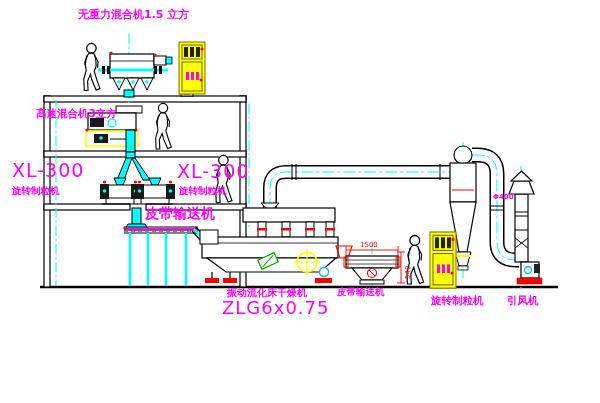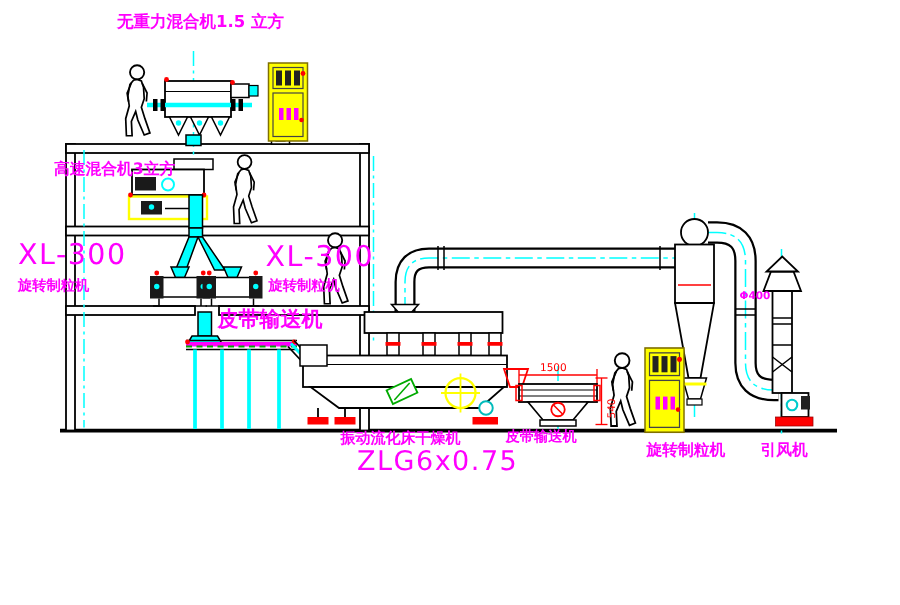--- a/index.html
+++ b/index.html
@@ -279,21 +279,21 @@
 </div>
 
 <div class="lbl" style="left:78px;top:9px;font-size:11px;">无重力混合机1.5 立方</div>
 <div class="lbl" style="left:36px;top:108px;font-size:10.5px;">高速混合机3立方</div>
 <div class="lbl model" style="left:12px;top:161px;font-size:19px;">XL-300</div>
 <div class="lbl" style="left:12px;top:186px;font-size:9.5px;">旋转制粒机</div>
 <div class="lbl model" style="left:177px;top:162px;font-size:19px;">XL-300</div>
 <div class="lbl" style="left:179px;top:186px;font-size:9.5px;">旋转制粒机</div>
 <div class="lbl" style="left:145px;top:206px;font-size:14px;">皮带输送机</div>
 <div class="lbl" style="left:227px;top:288px;font-size:10px;">振动流化床干燥机</div>
-<div class="lbl model" style="left:222px;top:299px;font-size:18px;margin-left:16px;">ZLG6x0.75</div>
+<div class="lbl model" style="left:222px;top:299px;font-size:18px;">ZLG6x0.75</div>
 <div class="lbl" style="left:337px;top:287px;font-size:9.5px;">皮带输送机</div>
 <div class="lbl" style="left:431px;top:295px;font-size:10.5px;">旋转制粒机</div>
 <div class="lbl" style="left:507px;top:295px;font-size:10.5px;">引风机</div>
 
 <div class="lbl" style="left:451px;top:194px;font-size:7px;margin-left:42px;">Φ400</div>
 <div class="dim" style="left:360px;top:242px;">1500</div>
 <div class="dim" style="left:405px;top:279px;transform:rotate(-90deg);transform-origin:left top;">540</div>
 
 </div>
 

